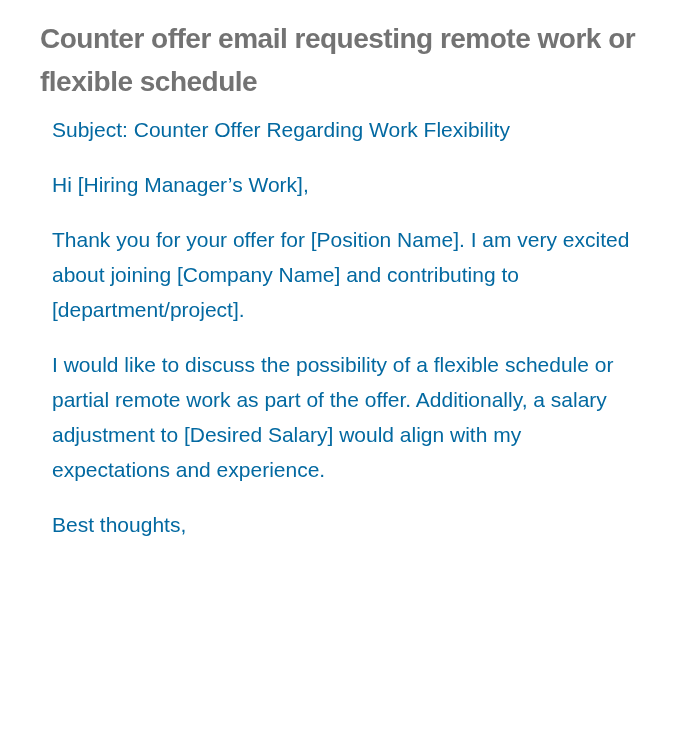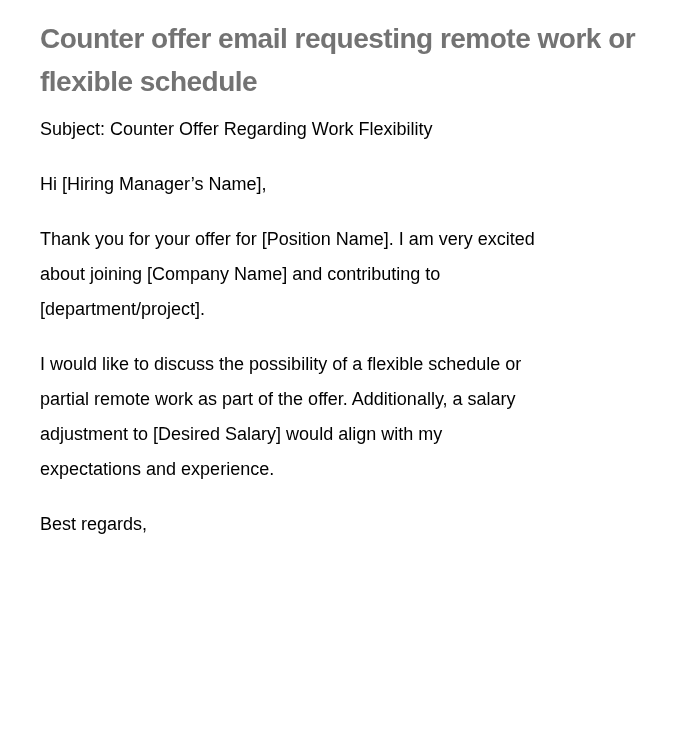--- a/index.html
+++ b/index.html
@@ -16,44 +16,44 @@
     .article-title {
       font-size: 28px;
       font-weight: bold;
       line-height: 43px;
       letter-spacing: -0.5px;
       color: #737373;
       white-space: pre-line;
       margin: 0 0 9px 0;
     }
     .article-paragraph {
-      font-size: 18px;
+      font-size: 21px;
       font-weight: normal;
       line-height: 35px;
-      color: #000000;
+      color: #0369a1;
       white-space: pre-line;
-      margin: 0 0 20px 0;
+      margin: 0 0 20px 12px;
     }
   </style>
 </head>
 <body>
 
 <main class="article">
   <h1 class="article-title">Counter offer email requesting remote work or
 flexible schedule</h1>
 
   <p class="article-paragraph">Subject: Counter Offer Regarding Work Flexibility</p>
 
-  <p class="article-paragraph">Hi [Hiring Manager’s Name],</p>
+  <p class="article-paragraph">Hi [Hiring Manager’s Work],</p>
 
   <p class="article-paragraph">Thank you for your offer for [Position Name]. I am very excited
 about joining [Company Name] and contributing to
 [department/project].</p>
 
   <p class="article-paragraph">I would like to discuss the possibility of a flexible schedule or
 partial remote work as part of the offer. Additionally, a salary
 adjustment to [Desired Salary] would align with my
 expectations and experience.</p>
 
 
-  <p class="article-paragraph">Best regards,</p>
+  <p class="article-paragraph">Best thoughts,</p>
 
 </main>
 
 </body></html>

